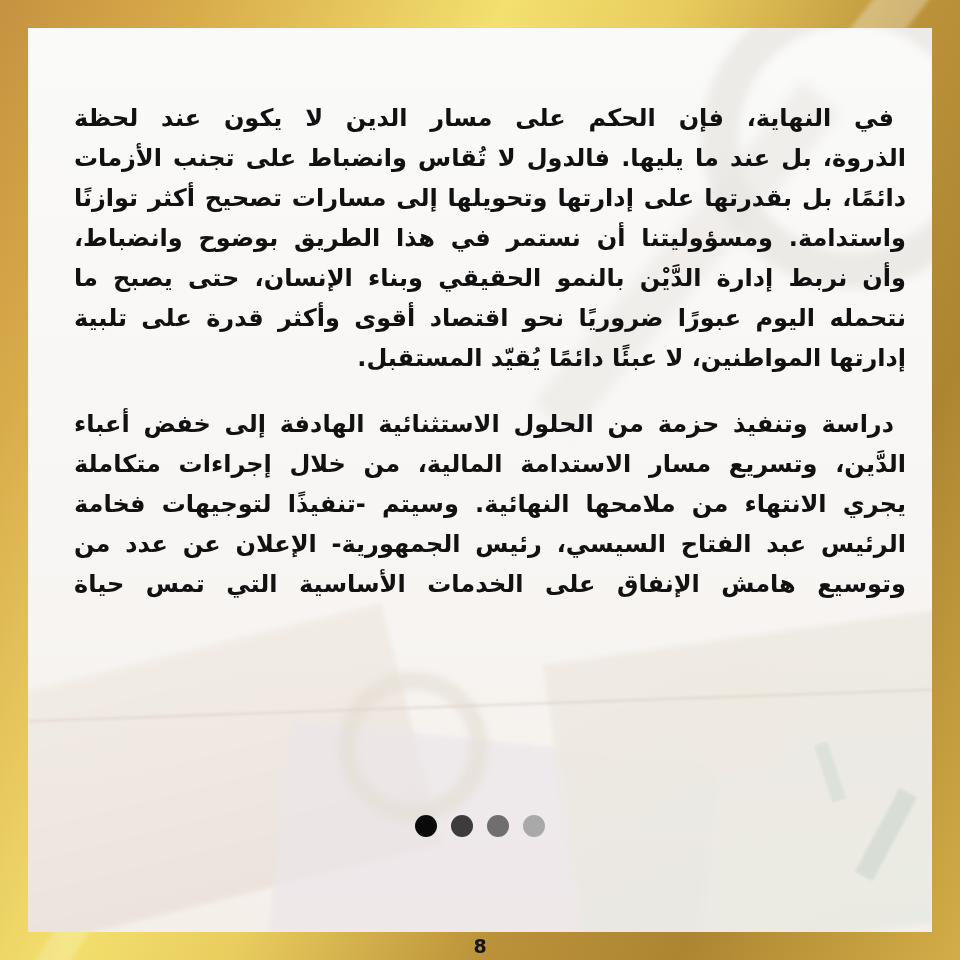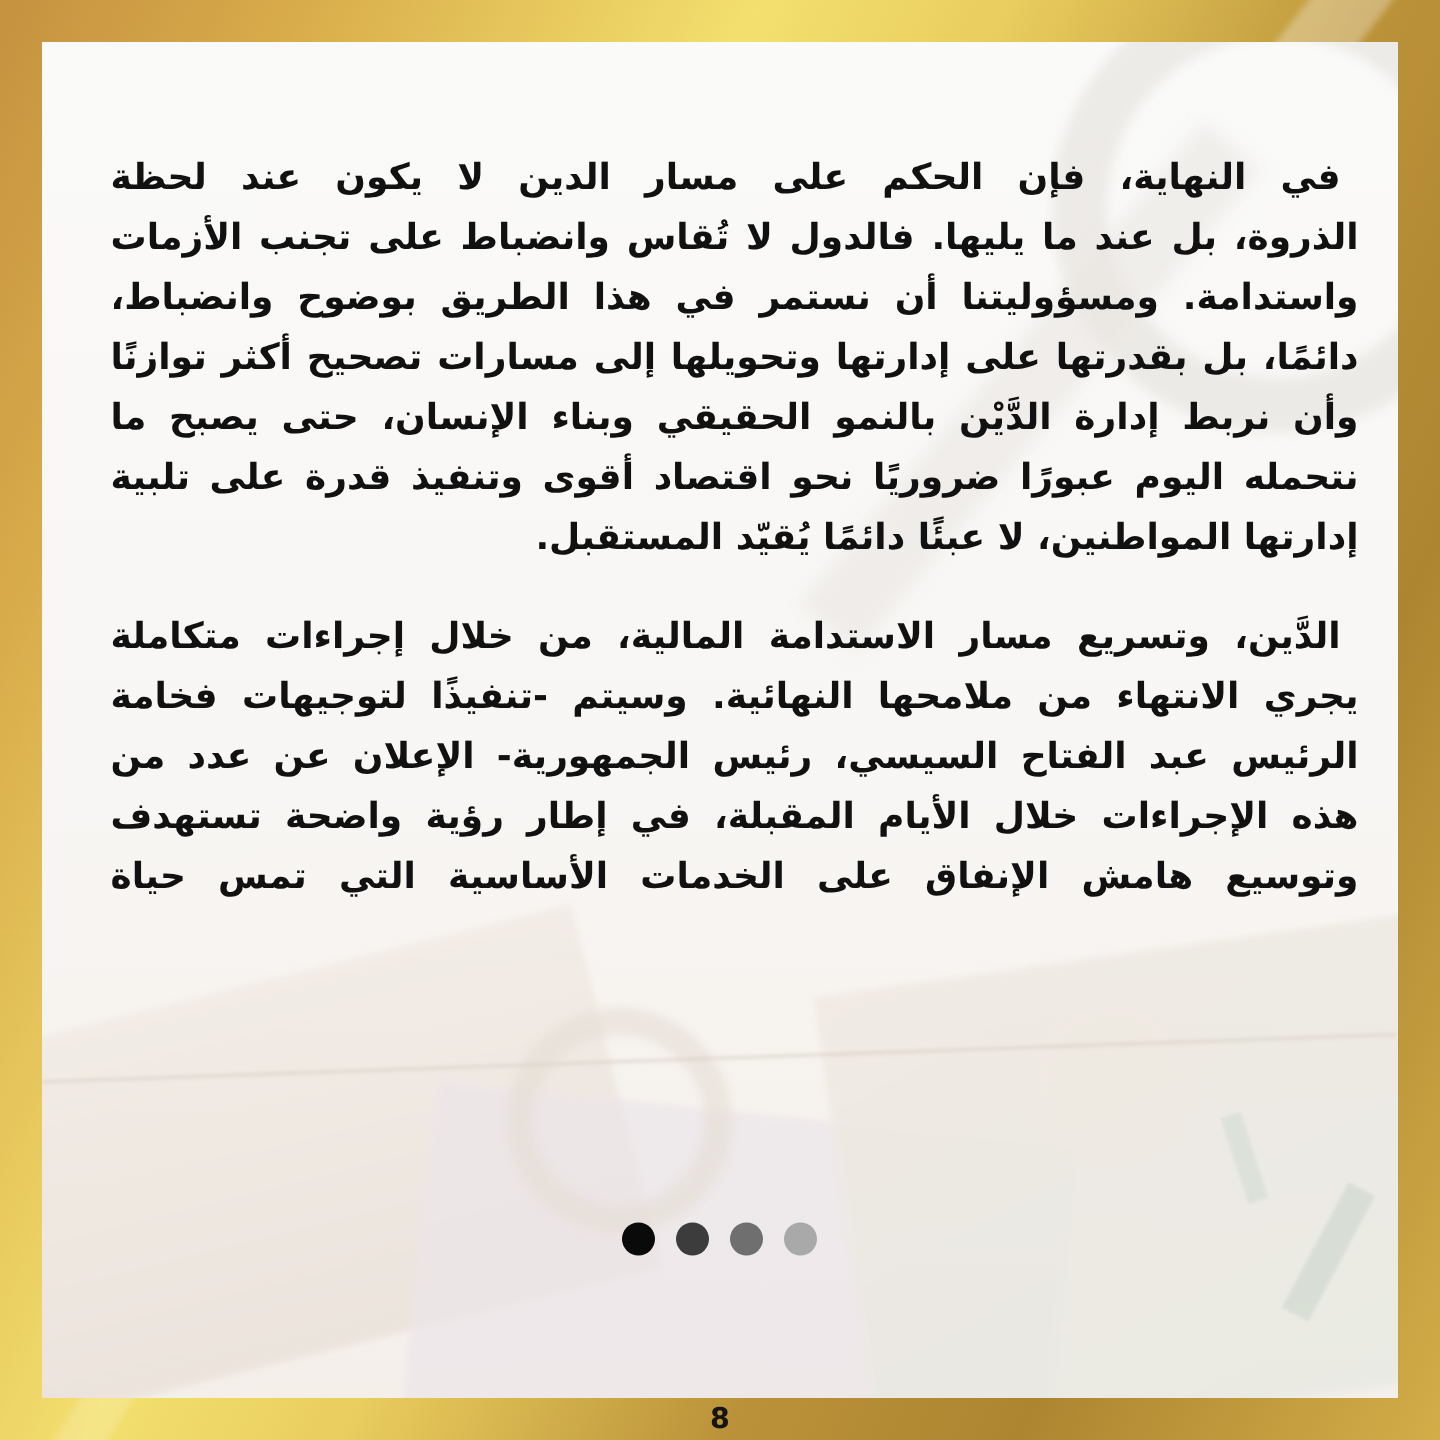--- a/index.html
+++ b/index.html
@@ -135,31 +135,31 @@
     <div class="decor coin-a"></div>
     <div class="decor coin-b"></div>
     <div class="decor teal-a"></div>
     <div class="decor teal-b"></div>
     <div class="decor fold-line"></div>
 
     <div class="text-block">
         <div class="paragraph">
           <div class="text-line">في النهاية، فإن الحكم على مسار الدين لا يكون عند لحظة</div>
           <div class="text-line">الذروة، بل عند ما يليها. فالدول لا تُقاس وانضباط على تجنب الأزمات</div>
+          <div class="text-line">دائمًا، بل بقدرتها على إدارتها وتحويلها إلى مسارات تصحيح أكثر توازنًا</div>
           <div class="text-line">واستدامة. ومسؤوليتنا أن نستمر في هذا الطريق بوضوح وانضباط،</div>
-          <div class="text-line">دائمًا، بل بقدرتها على إدارتها وتحويلها إلى مسارات تصحيح أكثر توازنًا</div>
           <div class="text-line">وأن نربط إدارة الدَّيْن بالنمو الحقيقي وبناء الإنسان، حتى يصبح ما</div>
-          <div class="text-line">نتحمله اليوم عبورًا ضروريًا نحو اقتصاد أقوى وتنفيذ قدرة على تلبية</div>
+          <div class="text-line">نتحمله اليوم عبورًا ضروريًا نحو اقتصاد أقوى وأكثر قدرة على تلبية</div>
           <div class="text-line last">إدارتها المواطنين، لا عبئًا دائمًا يُقيّد المستقبل.</div>
         </div>
         <div class="paragraph">
+          <div class="text-line">دراسة وتنفيذ حزمة من الحلول الاستثنائية الهادفة إلى خفض أعباء</div>
           <div class="text-line">الدَّين، وتسريع مسار الاستدامة المالية، من خلال إجراءات متكاملة</div>
           <div class="text-line">يجري الانتهاء من ملامحها النهائية. وسيتم -تنفيذًا لتوجيهات فخامة</div>
           <div class="text-line">الرئيس عبد الفتاح السيسي، رئيس الجمهورية- الإعلان عن عدد من</div>
-          <div class="text-line">هذه الإجراءات خلال الأيام المقبلة، في إطار رؤية واضحة تستهدف</div>
           <div class="text-line">وتوسيع هامش الإنفاق على الخدمات الأساسية التي تمس حياة</div>
         </div>
       </div>
 
     <div class="dots-row">
         <span class="dot" style="background: rgb(169, 169, 169);"></span>
         <span class="dot" style="background: rgb(111, 111, 111);"></span>
         <span class="dot" style="background: rgb(60, 60, 60);"></span>
         <span class="dot" style="background: rgb(10, 10, 10);"></span>
       </div>

